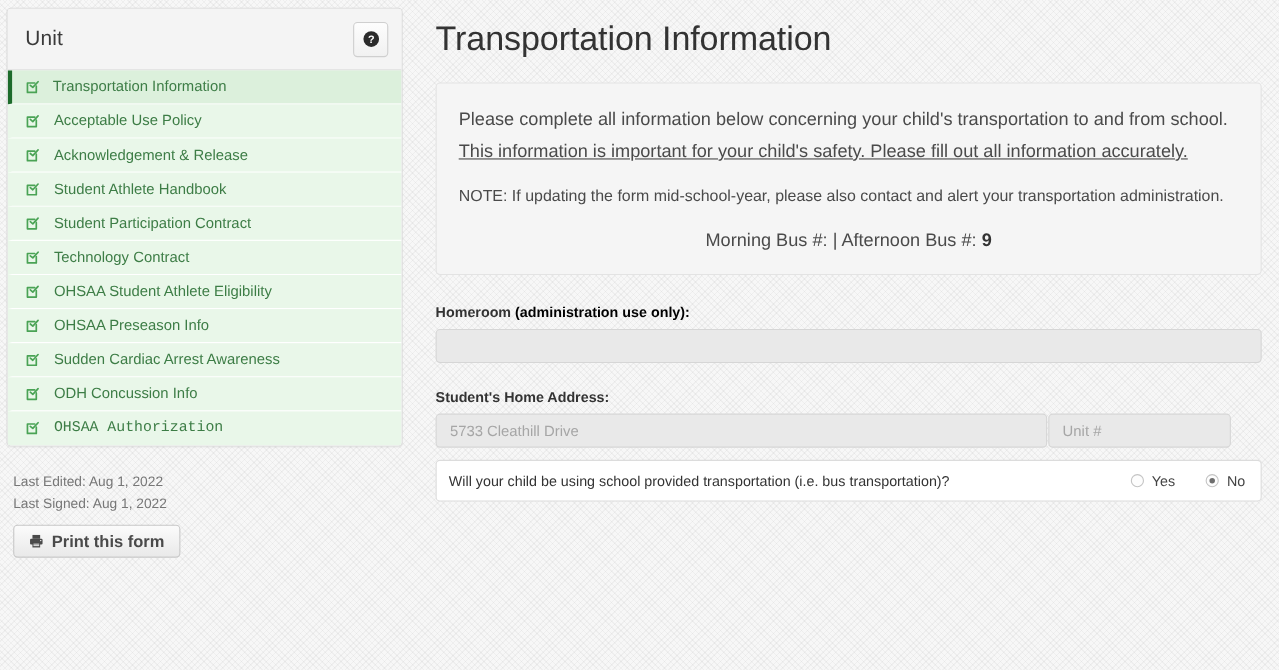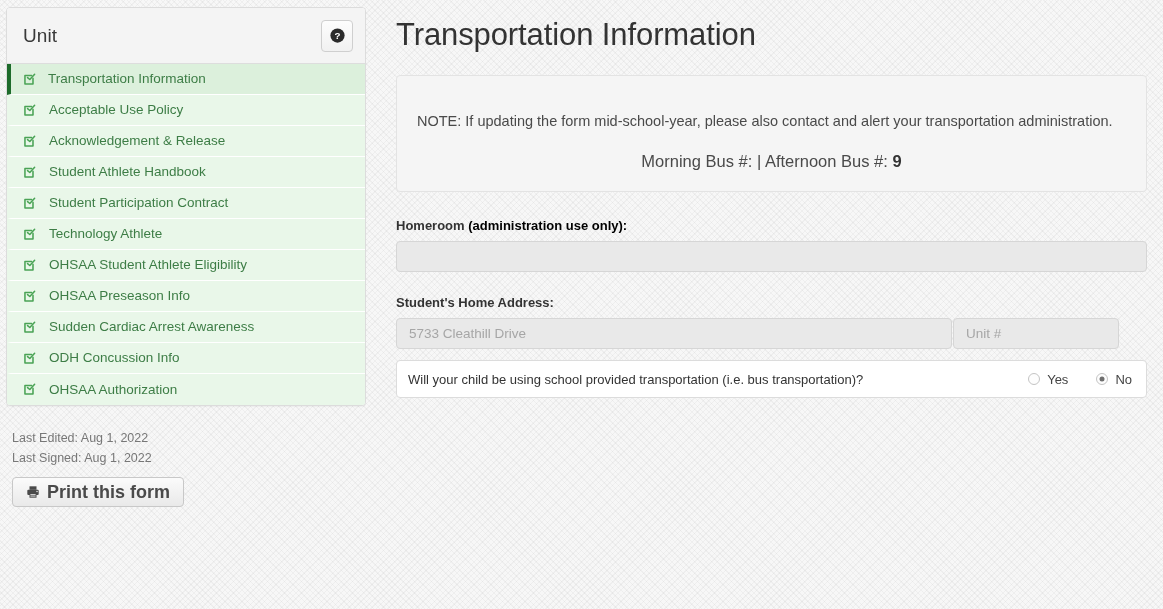--- a/index.html
+++ b/index.html
@@ -86,21 +86,21 @@
     align-items: center;
     background: #e9f7e9;
     border-bottom: 1px solid #ffffff;
     border-left: 4px solid transparent;
     padding-left: 12px;
     cursor: pointer;
     font-size: 13.5px;
     color: #3d7d46;
   }
 
-  .form-item:last-child { border-bottom: none; }
+  .form-item:last-child { border-bottom: none; font-family: Liberation Mono, monospace; }
 
   .form-item.active {
     background: #dcf0dc;
     border-left-color: #1d6b2b;
     padding-left: 12px;
   }
 
   .check-icon {
     width: 13px;
     height: 13px;
@@ -130,21 +130,21 @@
     margin-top: 9px;
     height: 30px;
     display: inline-flex;
     align-items: center;
     gap: 7px;
     padding: 0 13px;
     background: linear-gradient(#fbfbfb, #e9e9e9);
     border: 1px solid #c8c8c8;
     border-radius: 4px;
     font-family: "Liberation Sans", sans-serif;
-    font-size: 18px;
+    font-size: 15px;
     font-weight: bold;
     color: #4a4a4a;
     cursor: pointer;
   }
   .printer-icon { width: 14px; height: 14px; display: block; }
 
   
   .main-col {
     flex: 1 1 auto;
     padding: 14px 16px 0 16px;
@@ -348,21 +348,21 @@
               <path d="M14.3 1.6 L8.4 8.0 L5.6 5.6" fill="none" stroke="#4aa355" stroke-width="1.9" stroke-linecap="round" stroke-linejoin="round"></path>
               <path d="M12.3 6.4 V13.6 H2.4 V3.0 H10.6" fill="none" stroke="#4aa355" stroke-width="1.9" stroke-linecap="round" stroke-linejoin="round"></path>
             </svg>
             <span class="form-item-label">Student Participation Contract</span>
           </li>
           <li class="form-item">
             <svg class="check-icon" viewBox="0 0 16 16">
               <path d="M14.3 1.6 L8.4 8.0 L5.6 5.6" fill="none" stroke="#4aa355" stroke-width="1.9" stroke-linecap="round" stroke-linejoin="round"></path>
               <path d="M12.3 6.4 V13.6 H2.4 V3.0 H10.6" fill="none" stroke="#4aa355" stroke-width="1.9" stroke-linecap="round" stroke-linejoin="round"></path>
             </svg>
-            <span class="form-item-label">Technology Athlete</span>
+            <span class="form-item-label">Technology Contract</span>
           </li>
           <li class="form-item">
             <svg class="check-icon" viewBox="0 0 16 16">
               <path d="M14.3 1.6 L8.4 8.0 L5.6 5.6" fill="none" stroke="#4aa355" stroke-width="1.9" stroke-linecap="round" stroke-linejoin="round"></path>
               <path d="M12.3 6.4 V13.6 H2.4 V3.0 H10.6" fill="none" stroke="#4aa355" stroke-width="1.9" stroke-linecap="round" stroke-linejoin="round"></path>
             </svg>
             <span class="form-item-label">OHSAA Student Athlete Eligibility</span>
           </li>
           <li class="form-item">
             <svg class="check-icon" viewBox="0 0 16 16">
@@ -411,20 +411,23 @@
         <span>Print this form</span>
       </button>
     </div>
   </div>
 
   <div class="main-col">
 
     <h1 class="page-title">Transportation Information</h1>
 
     <div class="info-panel">
+      <p class="info-para">
+        <span>Please complete all information below concerning your child's transportation to and from school. </span><span class="emphasis">This information is important for your child's safety. Please fill out all information accurately.</span>
+      </p>
 
       <p class="info-para note">NOTE: If updating the form mid-school-year, please also contact and alert your transportation administration.</p>
 
       <div class="bus-line">
         <span>Morning Bus #:</span><span></span>
         <span>|</span>
         <span>Afternoon Bus #:</span>
         <b>9</b>
       </div>
     </div>

